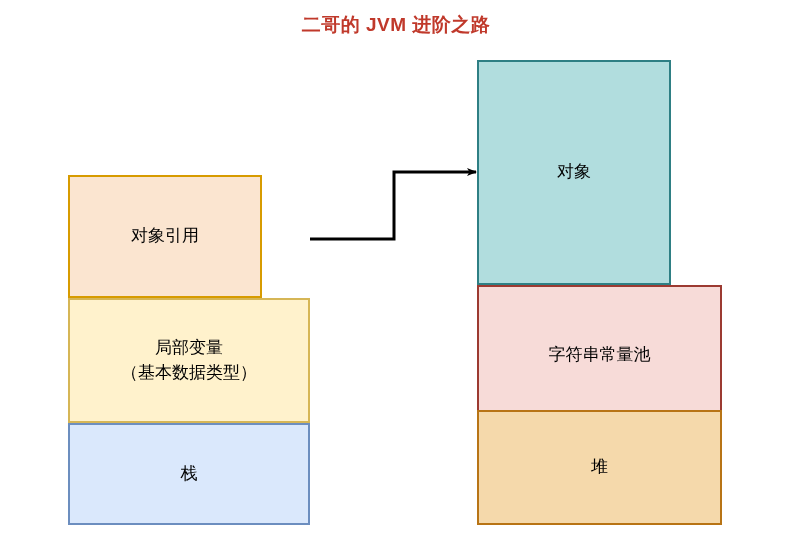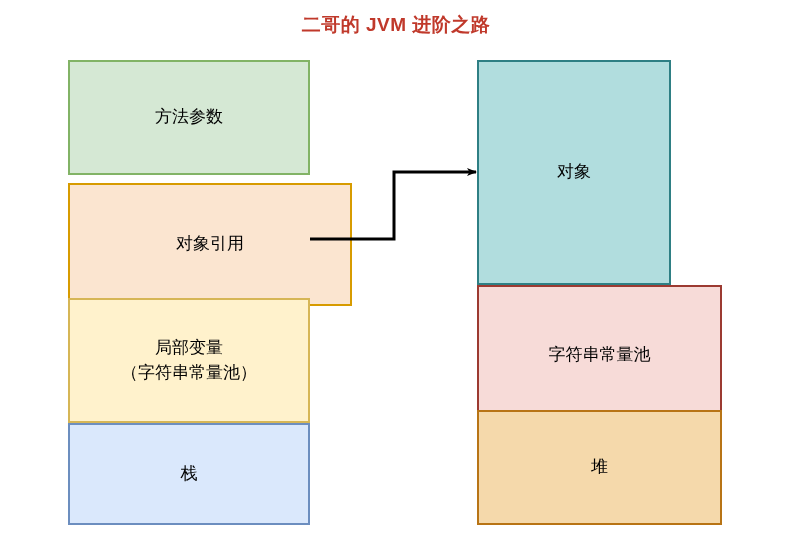--- a/index.html
+++ b/index.html
@@ -45,24 +45,23 @@
     white-space: pre-line;
   }
   
   #left-col { left: 68px; top: 60px; width: 242px; height: 465px; }
   #box-method-params {
     left: 0; top: 0; width: 242px; height: 115px;
     background: #d5e8d4;
     border: 2px solid #82b366;
   }
   #box-object-ref {
-    left: 0; top: 115px; width: 284px; height: 123px;
+    left: 0; top: 115px; width: 194px; height: 123px;
     background: #fbe5d0;
     border: 2px solid #d79b00;
-    margin-top: 8px;
   }
   #box-local-vars {
     left: 0; top: 238px; width: 242px; height: 125px;
     background: #fff2cc;
     border: 2px solid #d6b656;
   }
   #box-stack {
     left: 0; top: 363px; width: 242px; height: 102px;
     background: #dae8fc;
     border: 2px solid #6c8ebf;
@@ -94,24 +93,23 @@
   }
 </style>
 </head>
 <body>
 
 <div id="canvas">
 
   <div id="title">二哥的 JVM 进阶之路</div>
 
   <div class="col" id="left-col">
-    <div class="box" id="box-method-params">方法参数</div>
     <div class="box" id="box-object-ref">对象引用</div>
     <div class="box" id="box-local-vars">局部变量
-（字符串常量池）</div>
+（基本数据类型）</div>
     <div class="box" id="box-stack">栈</div>
   </div>
 
   <div class="col" id="right-col">
     <div class="box" id="box-object">对象</div>
     <div class="box" id="box-string-pool">字符串常量池</div>
     <div class="box" id="box-heap">堆</div>
   </div>
 
   <svg id="connector" viewBox="0 0 200 110" width="200" height="110">

